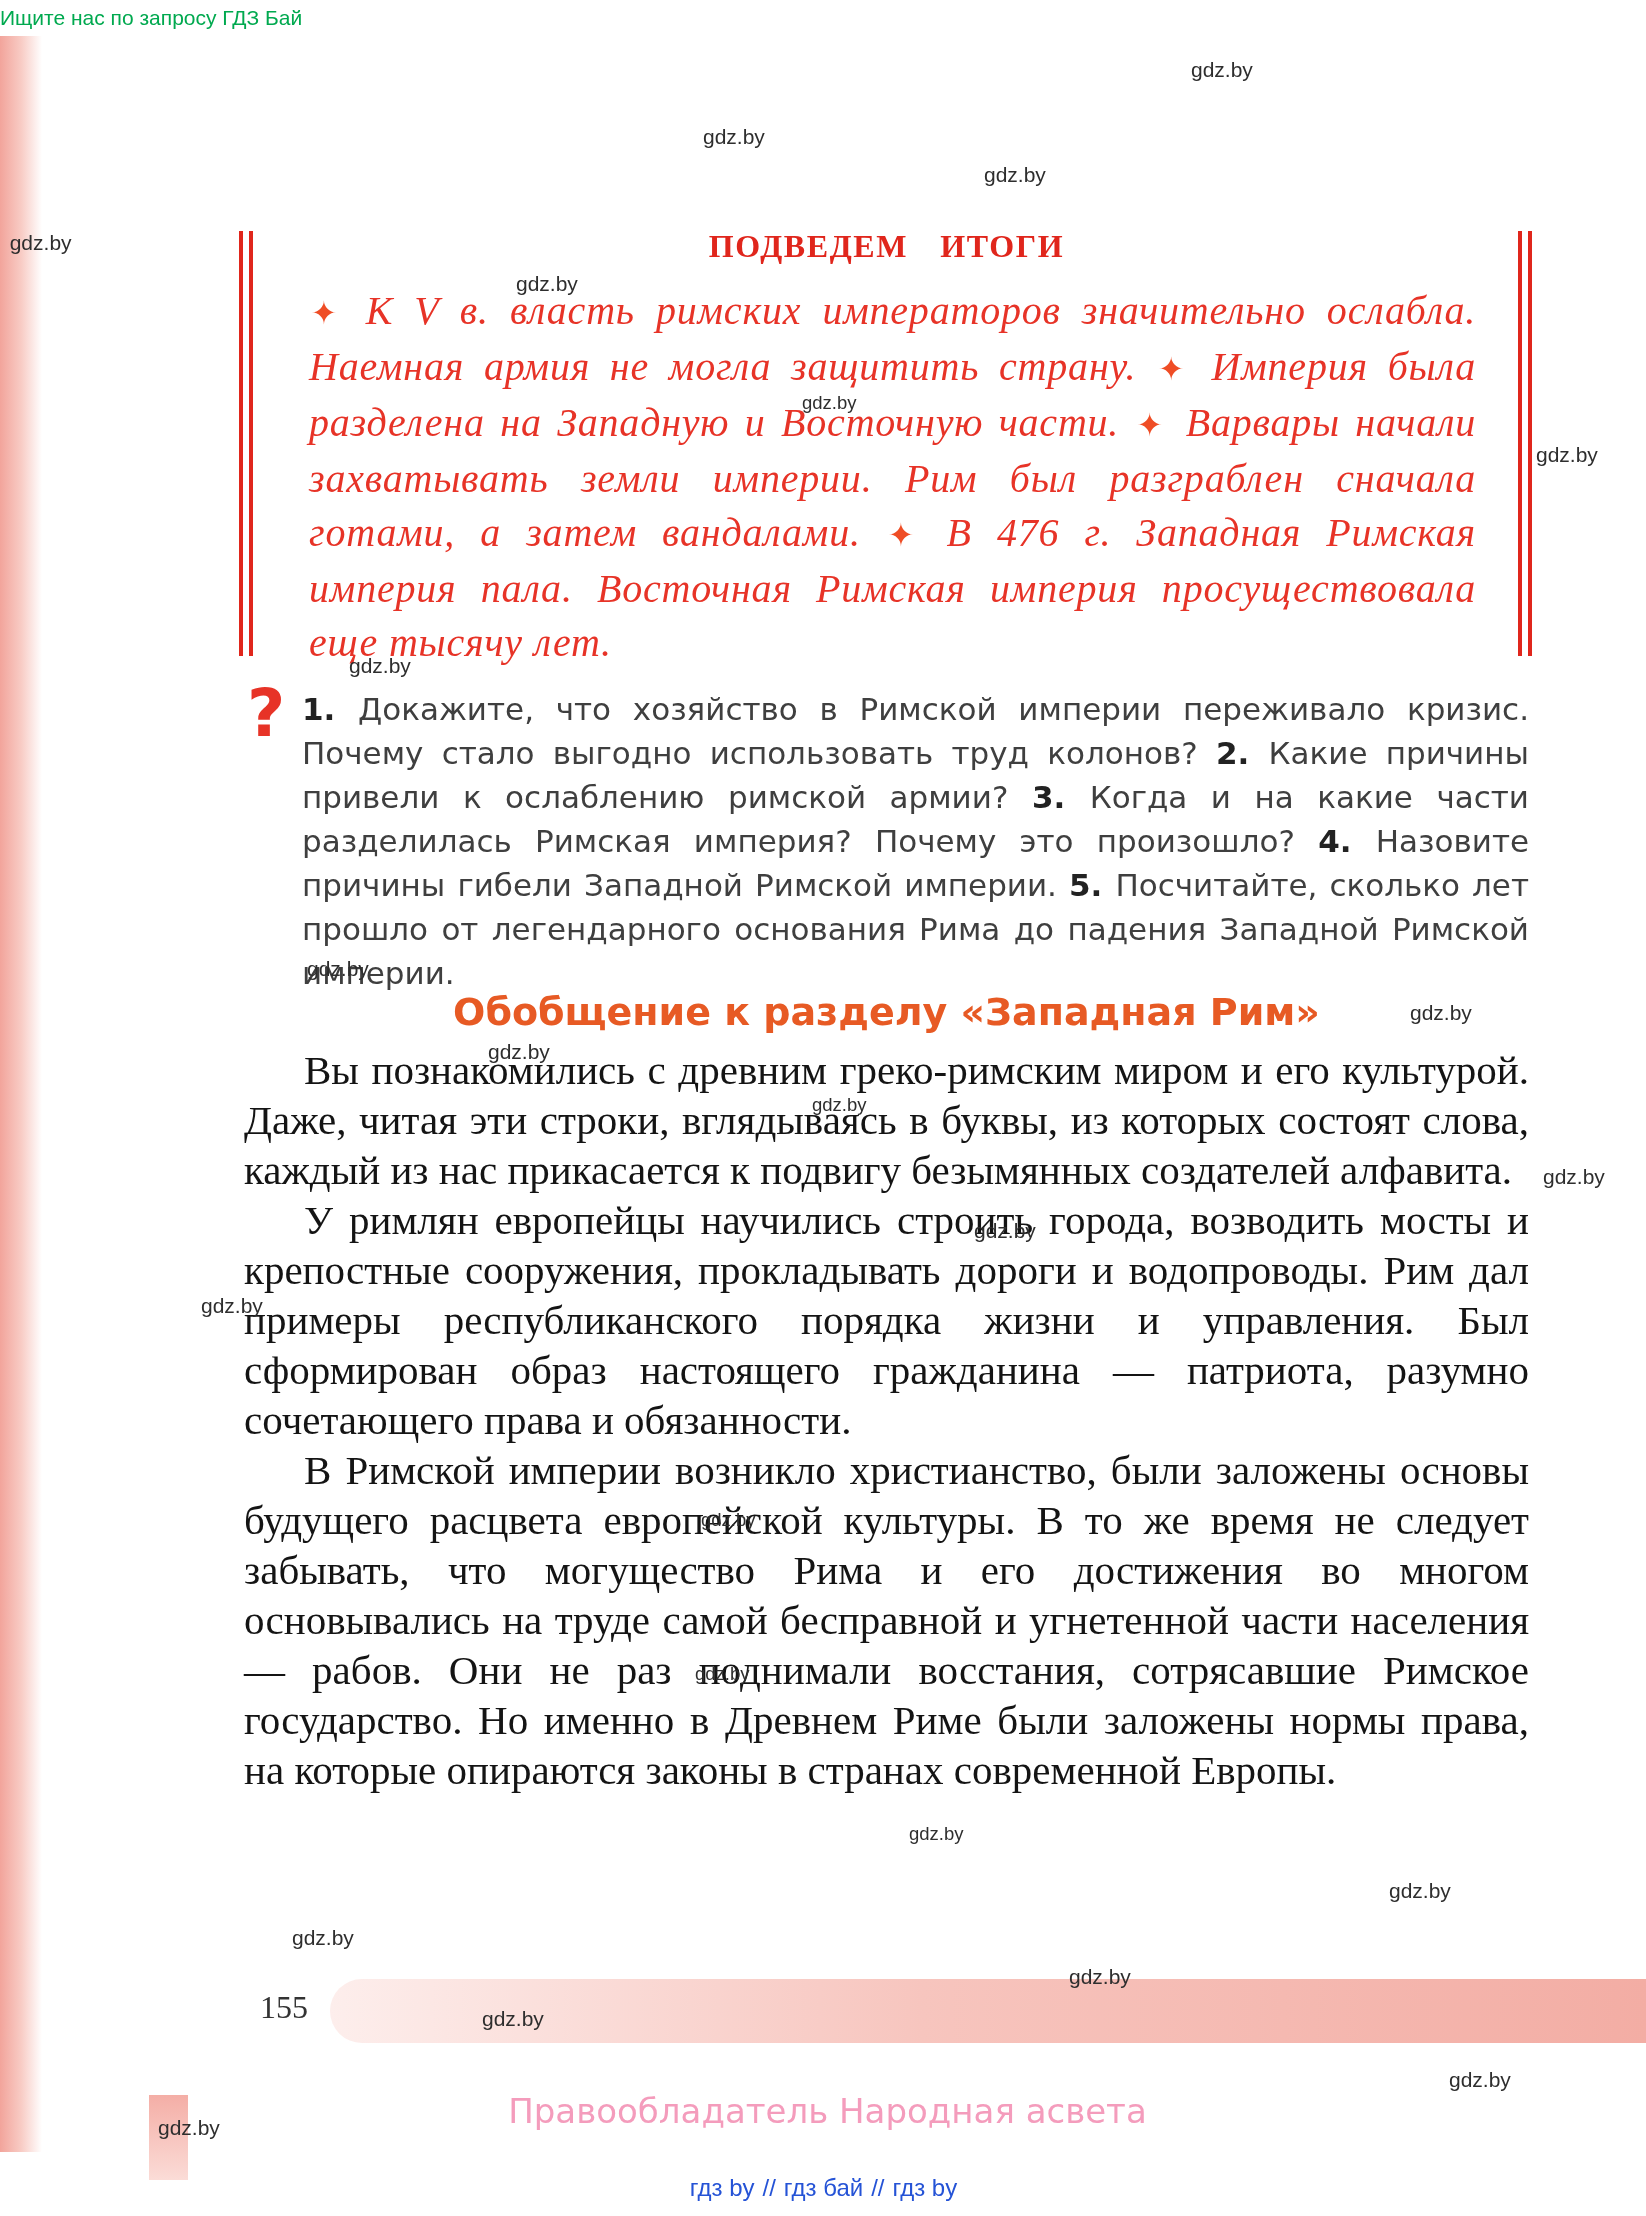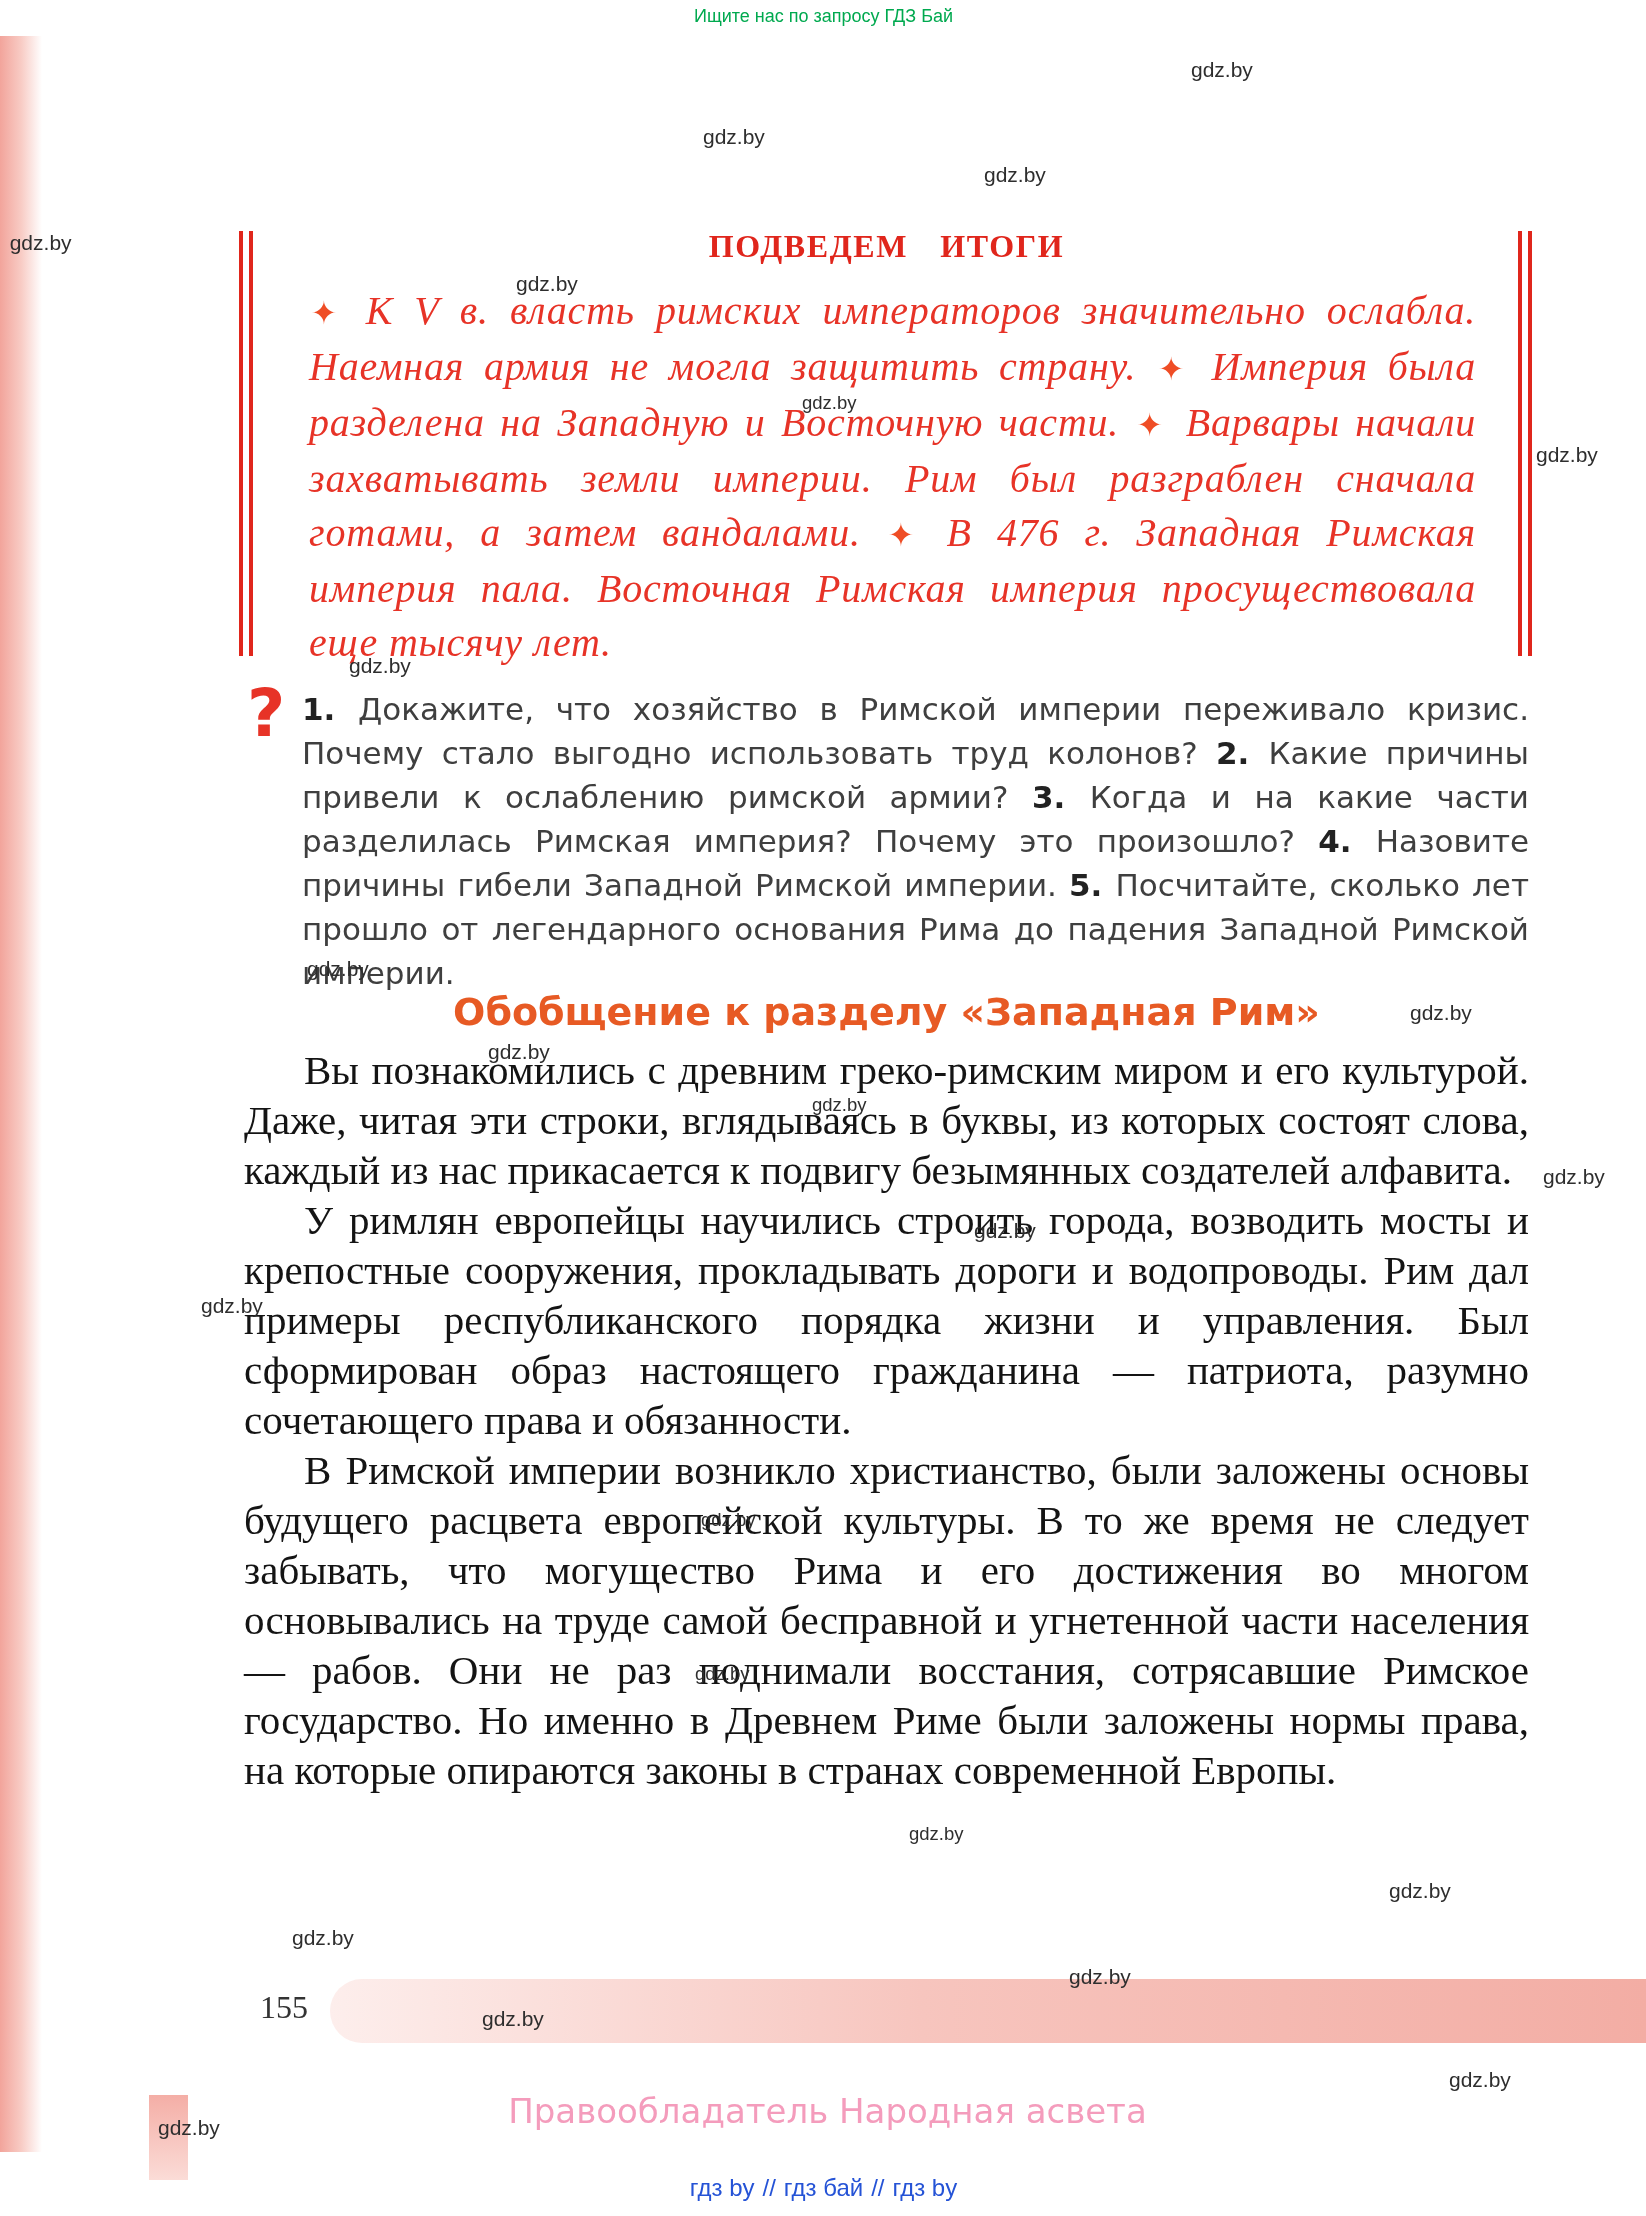--- a/index.html
+++ b/index.html
@@ -15,22 +15,22 @@
   .left-strip {
     position:absolute; left:0; top:36px; width:42px; height:2116px;
     background:linear-gradient(to right, #f2a49b 0%, #f8cbc4 50%, #ffffff 100%);
   }
   .corner-strip {
     position:absolute; left:149px; top:2095px; width:39px; height:85px;
     background:linear-gradient(to bottom, #f4aea6 0%, #fbdcd7 100%);
   }
 
   .top-banner {
-    position:absolute; top:6.4px; left:0; width:100%; text-align:center;
-    font-family:"Liberation Sans", sans-serif; font-size:18px;
+    position:absolute; top:6.4px; left:0; width:100%; text-align:left;
+    font-family:"Liberation Sans", sans-serif; font-size:21px;
     color:var(--banner-green, #00a94f);
   }
 
   .wm {
     position:absolute; font-family:"Liberation Sans", sans-serif;
     font-size:21px; color:#2e2e2e; white-space:nowrap; z-index:5;
   }
   .wm.sm { font-size:18.5px; }
 
   .bars {

